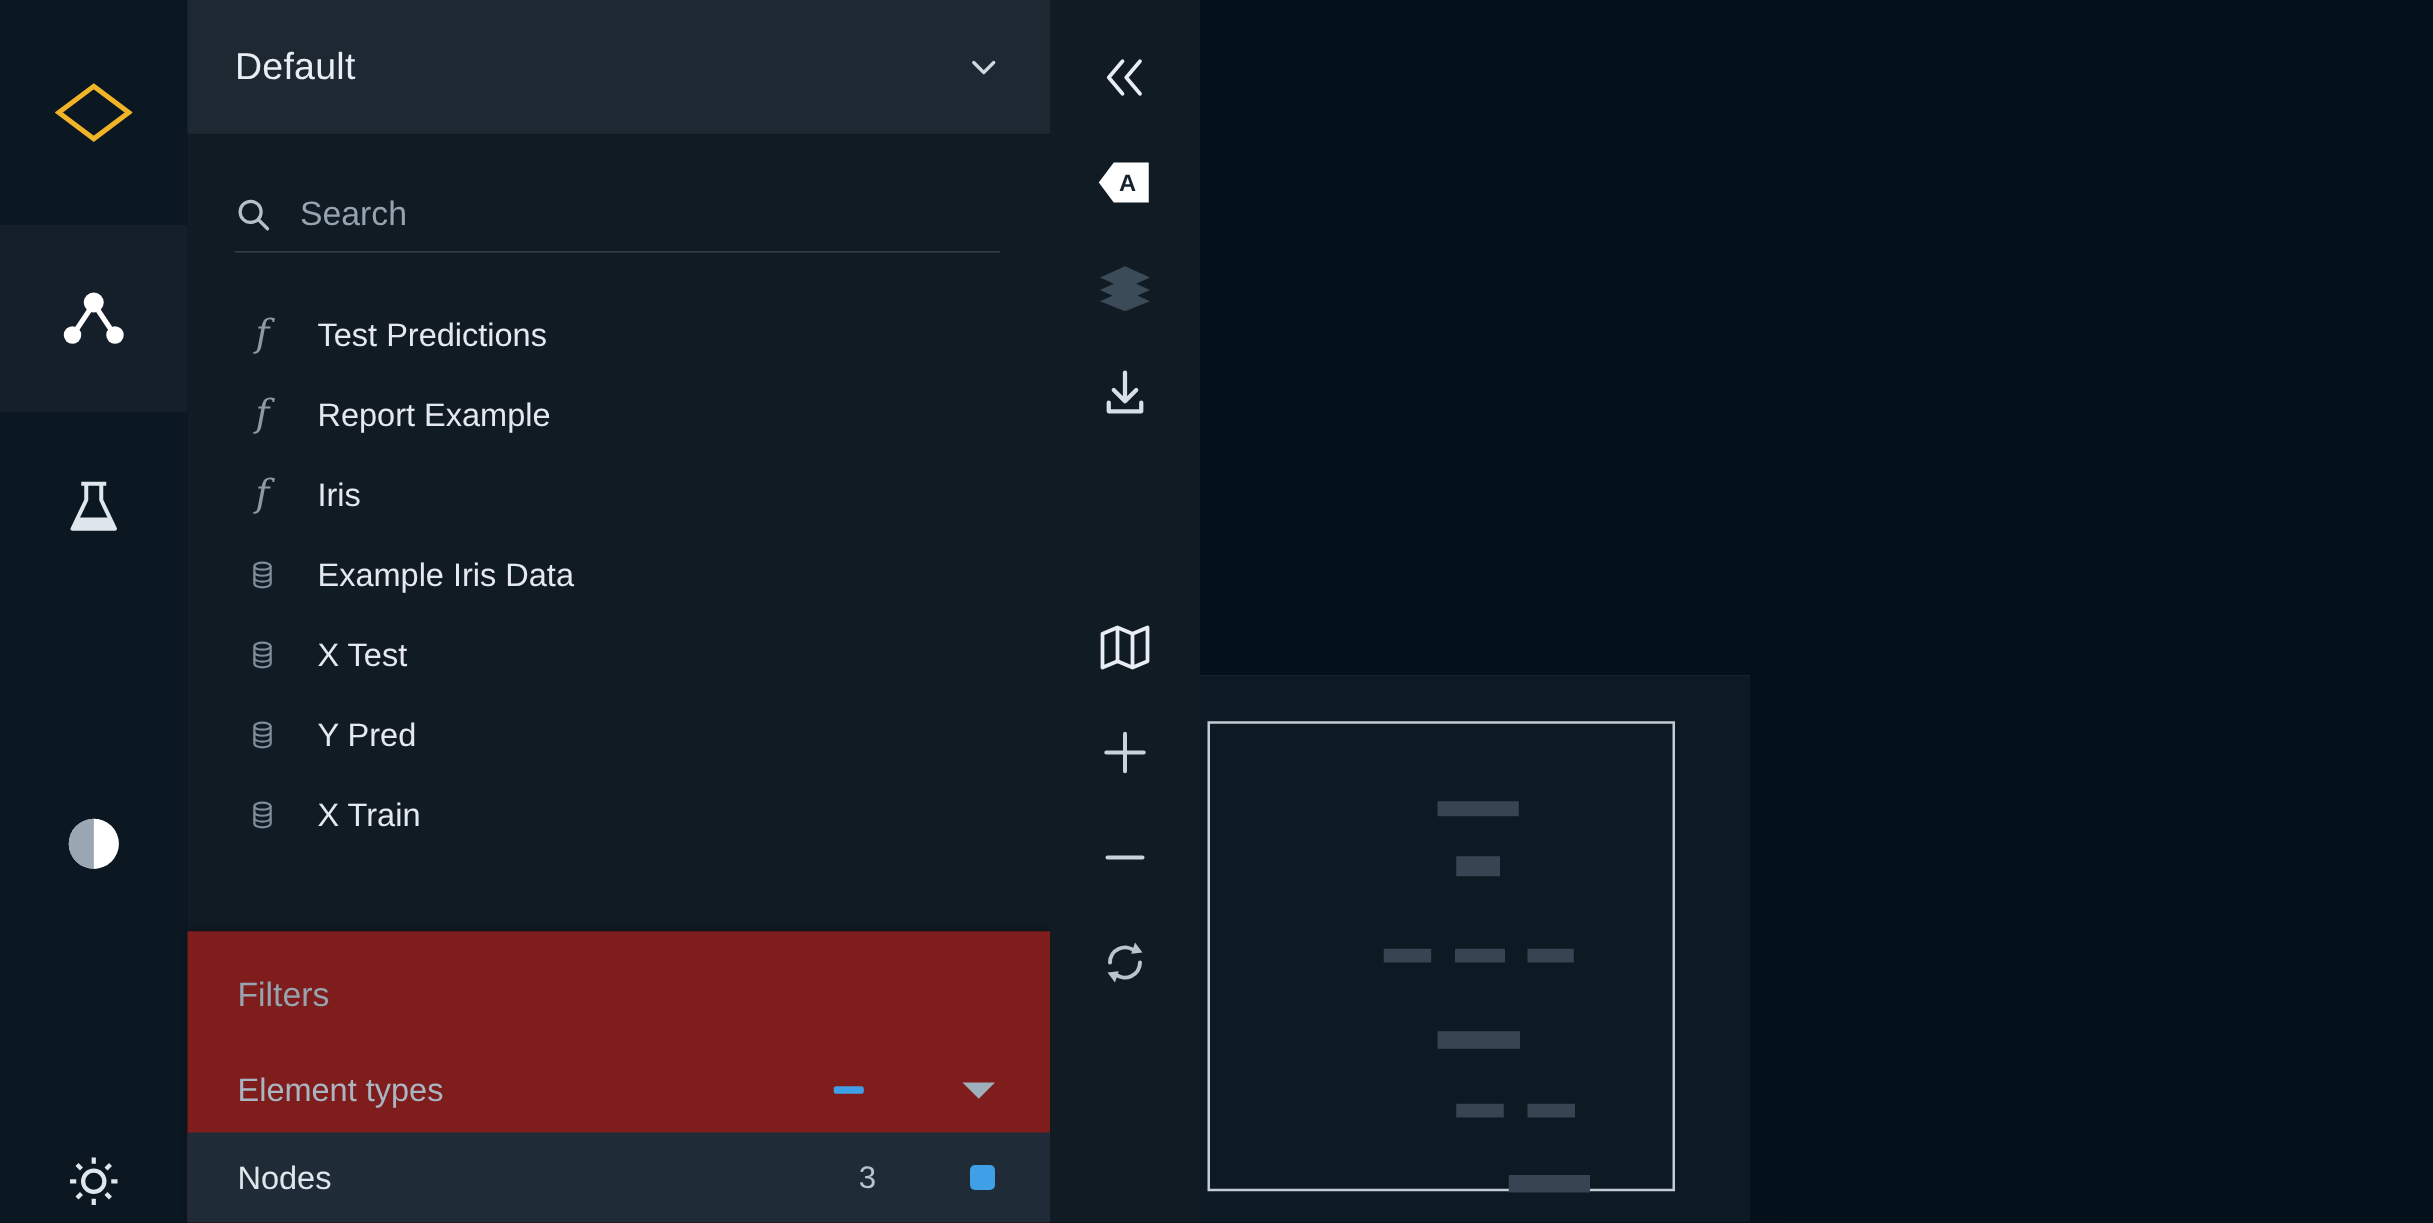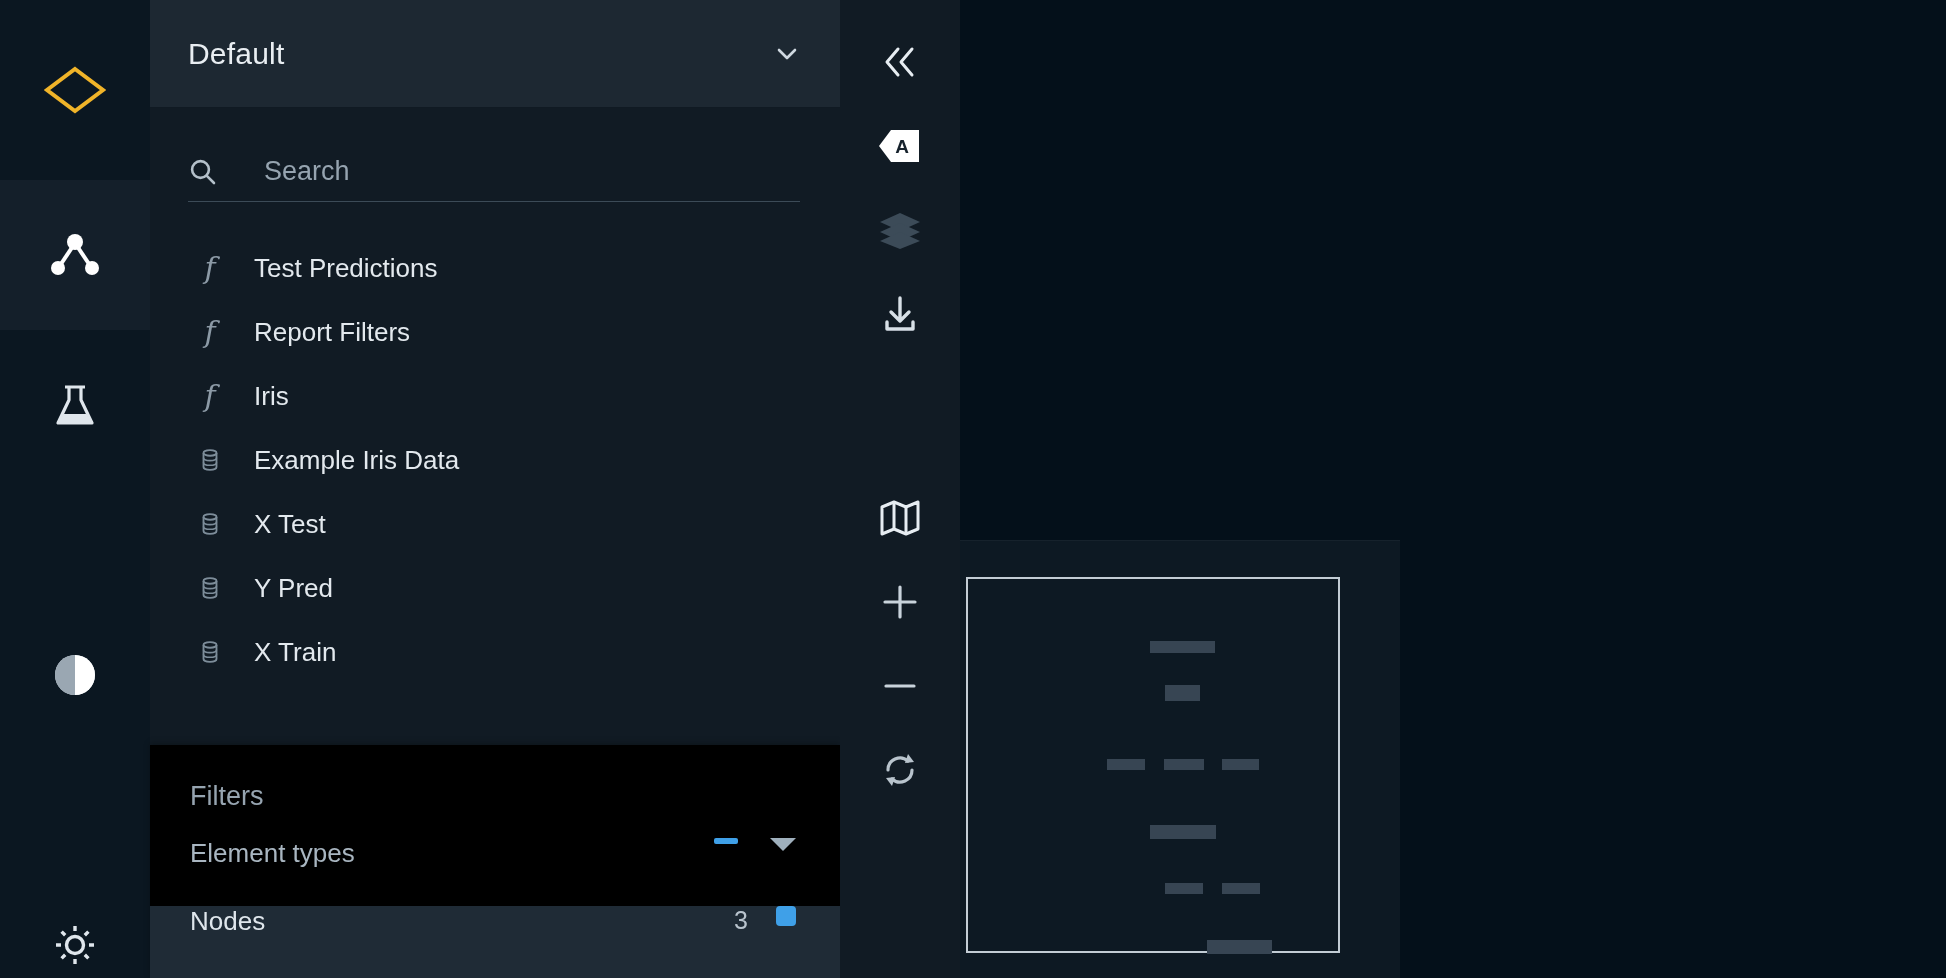--- a/index.html
+++ b/index.html
@@ -48,21 +48,20 @@
     color: #e9eef2; font-size: 30px; font-weight: 400;
     letter-spacing: .2px; flex: 1;
   }
   .chev { width: 26px; height: 26px; color: #cfd8e0; }
 
   .search-wrap {
     margin: 48px 40px 0 38px;
     display: flex; align-items: center;
     border-bottom: 1px solid #3c4b57;
     padding-bottom: 14px;
-    gap: 24px;
   }
   .search-icon { width: 30px; height: 30px; color: #b4c0ca; flex: 0 0 30px; }
   .search-input {
     flex: 1; background: transparent; border: 0; outline: none;
     color: #e6ecf1; font-size: 27px; margin-left: 22px;
     font-family: "Liberation Sans", sans-serif;
   }
   .search-input::placeholder { color: #96a4b0; }
 
   .list {
@@ -74,33 +73,34 @@
     height: 64px; display: flex; align-items: center;
     padding: 0 38px 0 46px; cursor: pointer;
   }
   .li-icon { width: 28px; flex: 0 0 28px; color: #7d8d9a; display:flex; align-items:center; justify-content:center;}
   .li-label { margin-left: 30px; color: #e3e9ee; font-size: 26px; }
   .fglyph { font-family: "DejaVu Serif", serif; font-style: italic; font-size: 30px; color: #8c9aa6; line-height: 1; }
 
   
   .filters {
     position: absolute; left: 0; bottom: 0; width: 690px;
-    background: #000000;
+    background: #7f1d1d;
     padding: 0 0 0 0;
     box-shadow: 0 -2px 6px rgba(0,0,0,.25);
   }
   .filters-title {
     color: #96a4b0; font-size: 27px;
     padding: 36px 0 26px 40px;
   }
   .filter-row {
-    display: flex; 
+    display: flex; align-items: center;
     padding: 0 44px 0 40px;
     height: 68px;
     cursor: pointer;
+    gap: 47px;
   }
   .filter-row.sub { background: #1f2b36; height: 72px; }
   .filter-label { flex: 1; font-size: 26px; color: #a9b6c1; }
   .filter-row.sub .filter-label { color: #dfe6ec; }
   .count { color: #b9c4ce; font-size: 25px; margin-right: 28px; }
   .cb-dash { width: 24px; height: 6px; background: #3fa0e8; border-radius: 2px; margin-right: 32px; }
   .cb-on { width: 20px; height: 20px; background: #3fa0e8; border-radius: 4px; }
   .tri { width: 0; height: 0; border-left: 13px solid transparent; border-right: 13px solid transparent; border-top: 13px solid #9fb0bd; }
 
   
@@ -228,21 +228,21 @@
         <div class="list-item">
           <span class="li-icon">
             <span class="fglyph">f</span>
           </span>
           <span class="li-label">Test Predictions</span>
         </div>
         <div class="list-item">
           <span class="li-icon">
             <span class="fglyph">f</span>
           </span>
-          <span class="li-label">Report Filters</span>
+          <span class="li-label">Report Example</span>
         </div>
         <div class="list-item">
           <span class="li-icon">
             <span class="fglyph">f</span>
           </span>
           <span class="li-label">Iris</span>
         </div>
         <div class="list-item">
           <span class="li-icon">
             <svg width="26" height="26" viewBox="0 0 24 24">

